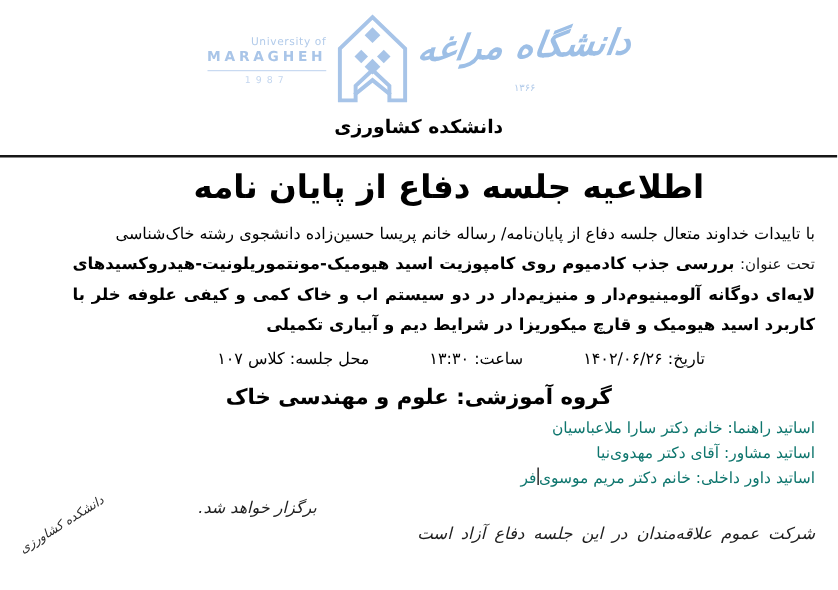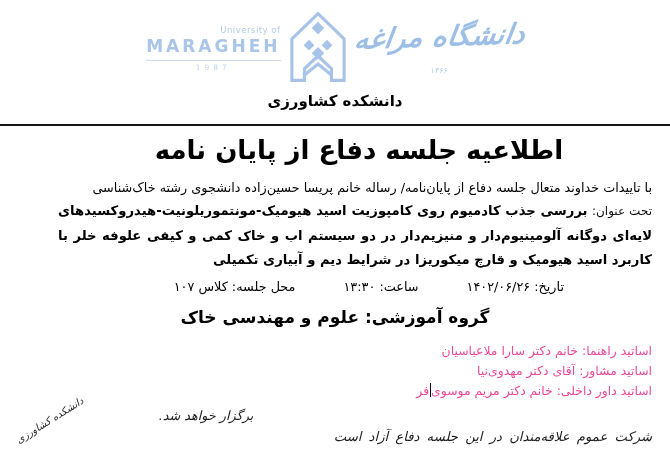--- a/index.html
+++ b/index.html
@@ -14,21 +14,21 @@
     box-sizing:border-box;
   }
   
   .logo-row{
     direction:ltr;
     display:flex;justify-content:center;align-items:center;
     gap:8px;padding-top:15px;height:82px;box-sizing:border-box;
   }
   .logo-en{ text-align:right; color:#b2cbea; line-height:1.25; }
   .logo-en .small{ font-size:8.5px; letter-spacing:0.5px; }
-  .logo-en .big{ font-size:17px; font-weight:bold; letter-spacing:3px; color:#a9c5e8;}
+  .logo-en .big{ font-size:11px; font-weight:bold; letter-spacing:3px; color:#a9c5e8;}
   .logo-en .rule{ height:1px; background:#c9daf1; margin:3px 0 2px 0; }
   .logo-en .yr{ font-size:7.5px; letter-spacing:4px; color:#c3d6ef; text-align:center;}
   .logo-fa{ text-align:center; line-height:1; }
   .logo-fa .name{
     font-size:28px; font-weight:bold; color:#9dbfe6;
     transform:skewX(-10deg) rotate(-2deg); display:inline-block;
     font-style:italic;
   }
   .logo-fa .yr{ font-size:8px; letter-spacing:6px; color:#b2cbea; margin-top:16px; }
   
@@ -40,21 +40,21 @@
   .intro{ text-align:right; font-size:12.8px; margin-top:10px; line-height:21px;}
   .subject{ text-align:justify; font-size:13.2px; line-height:24.5px; margin-top:1px;margin-left:40px; }
   .subject .lbl{ font-weight:normal; font-size:12px; color:#111; }
   .subject .ttl{ font-weight:bold; }
   .schedule{
     display:flex; gap:48px; padding-right:88px;
     font-size:12.8px; margin-top:6px; white-space:nowrap;
   }
   .schedule .item b{ font-weight:normal; }
   .group{ font-weight:bold; font-size:17px; text-align:center; margin-top:13px; }
-  .committee{ font-size:12.4px; line-height:20px; text-align:right; margin-top:14px; color:#ec4899;}
+  .committee{ font-size:12.4px; line-height:20px; text-align:right; margin-top:4px; color:#0f766e;}
   .caret{
     display:inline-block; width:1px; height:14px; background:#000;
     vertical-align:-2px; margin:0 0.5px;
   }
   .held{ text-align:center; padding-right:258px; font-size:12.8px; font-style:italic; margin-top:7px; color:#1d1d1d;}
   .invite{ text-align:right; font-size:13.2px; font-style:italic; margin-top:6px; color:#1d1d1d; word-spacing:3px;}
   .scribble{
     position:absolute; left:14px; top:436px;
     transform:rotate(-32deg); transform-origin:left top;
     font-size:10px; font-style:italic; color:#2a2a2a;

